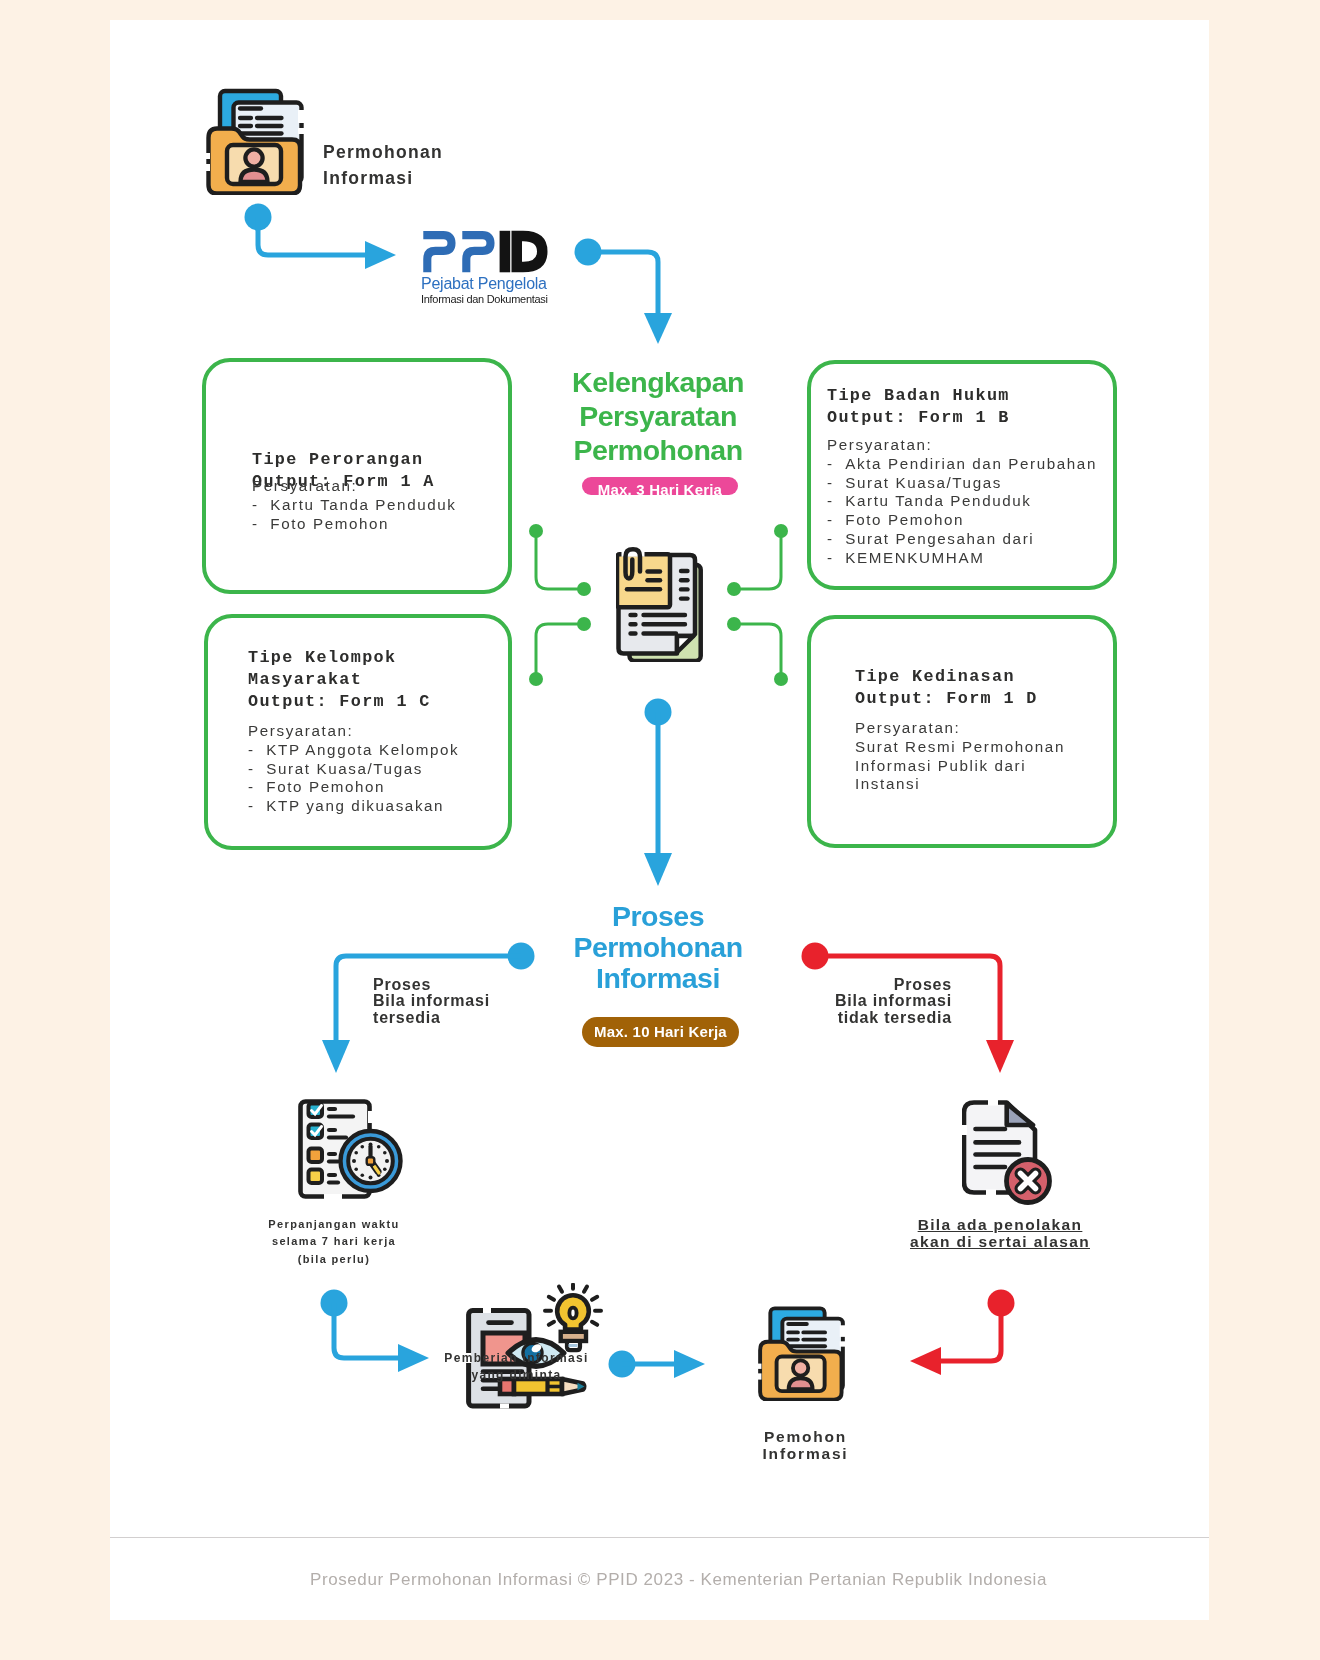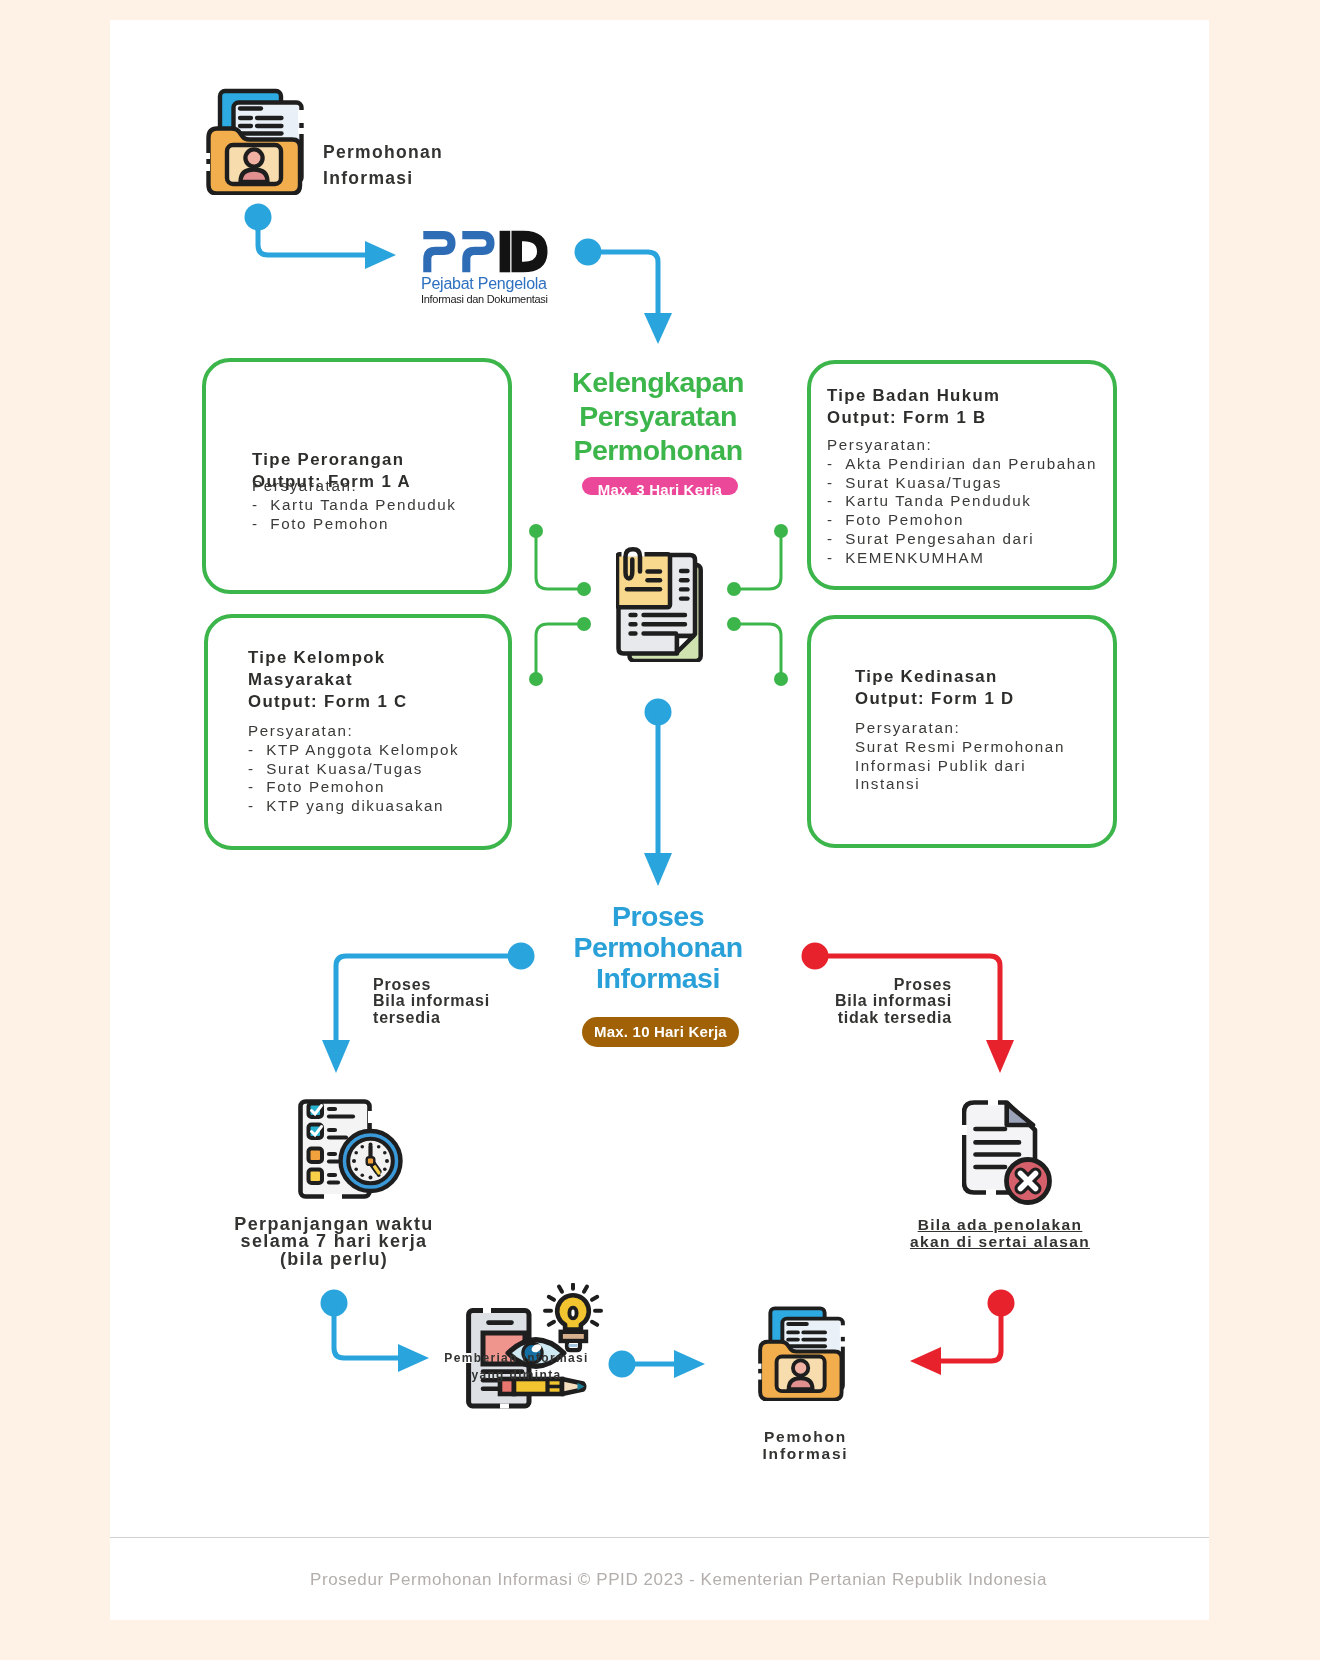--- a/index.html
+++ b/index.html
@@ -1,21 +1,21 @@
 <!DOCTYPE html>
 <html><head>
 <meta charset="utf-8">
 <style>
   * { margin:0; padding:0; box-sizing:border-box; }
   html,body { width:1320px; height:1660px; }
   body { background:#fdf2e5; font-family:"Liberation Sans", sans-serif; position:relative; overflow:hidden; }
   .card { position:absolute; left:110px; top:20px; width:1099px; height:1600px; background:#ffffff; }
   .abs { position:absolute; }
   .gbox { position:absolute; border:4.5px solid #3cb54b; border-radius:28px; background:#fff; }
-  .btitle { font-weight:bold; font-size:16.8px; line-height:22.2px; color:#2d2d2c; letter-spacing:1.35px; }
+  .btitle { font-weight:bold; font-size:16.8px; line-height:22.2px; color:#2d2d2c; letter-spacing:1.35px;font-family:Liberation Mono, monospace; }
   .bbody { font-size:15.2px; line-height:18.8px; color:#3a3a39; letter-spacing:1.6px; }
   .gtitle { font-weight:bold; font-size:28.5px; line-height:34px; color:#3cb54b; text-align:center; letter-spacing:-0.5px;}
   .btitle2 { font-weight:bold; font-size:28.5px; line-height:31px; color:#29a0d8; text-align:center; letter-spacing:-0.5px;}
   .pill { position:absolute; color:#fff; font-weight:bold; text-align:center; letter-spacing:0.2px; }
   .lbl { font-weight:bold; color:#333332; text-align:center; letter-spacing:1.35px; }
 </style>
 </head>
 <body>
 <div class="card"></div>
 
@@ -189,21 +189,21 @@
     <circle cx="58.2" cy="53.8" r="1.8"></circle>
       <circle cx="86.8" cy="53.8" r="1.8"></circle>
     <circle cx="58.2" cy="70.2" r="1.8"></circle>
       <circle cx="86.8" cy="70.2" r="1.8"></circle>
   </g>
   <path d="M72.5 62 V47.5" stroke="#1e1e1e" stroke-width="4.2" stroke-linecap="round"></path>
   <path d="M72.5 62 L80 72.5" stroke="#1e1e1e" stroke-width="7" stroke-linecap="round"></path>
   <path d="M76.5 67.5 L81 74" stroke="#f7cf48" stroke-width="3.2" stroke-linecap="round"></path>
   <rect x="68.7" y="58.2" width="7.6" height="7.6" rx="2.4" fill="#f2a23c" stroke="#1e1e1e" stroke-width="2.4"></rect>
 </svg>
-<div class="abs lbl" style="left:233px;top:1216px;width:202px;font-size:18px;line-height:17.3px;">Perpanjangan waktu<br>selama 7 hari kerja<br>(bila perlu)</div>
+<div class="abs lbl" style="left:233px;top:1216px;width:202px;font-size:11px;line-height:17.3px;">Perpanjangan waktu<br>selama 7 hari kerja<br>(bila perlu)</div>
 
 <svg class="abs" style="left:962px;top:1096px" width="90" height="112" viewBox="0 0 90 112">
   <path d="M12 6.5 H44.7 L73 34 V86.5 Q73 96.5 63 96.5 H12 Q2 96.5 2 86.5 V16.5 Q2 6.5 12 6.5 Z" fill="#f4f4f6" stroke="#1e1e1e" stroke-width="4.6" stroke-linejoin="round"></path>
   <path d="M44.7 7.5 L71 29 H44.7 Z" fill="#9aa2b8" stroke="#1e1e1e" stroke-width="4.6" stroke-linejoin="round"></path>
   <rect x="26" y="3.5" width="10" height="6" fill="#fff"></rect>
   <rect x="-1" y="29" width="6" height="10" fill="#fff"></rect>
   <rect x="24" y="93.5" width="10" height="6" fill="#fff"></rect>
   <g stroke="#1e1e1e" stroke-width="4.6" stroke-linecap="round">
     <path d="M13.5 33 H43"></path>
     <path d="M13.5 46.4 H57"></path>

